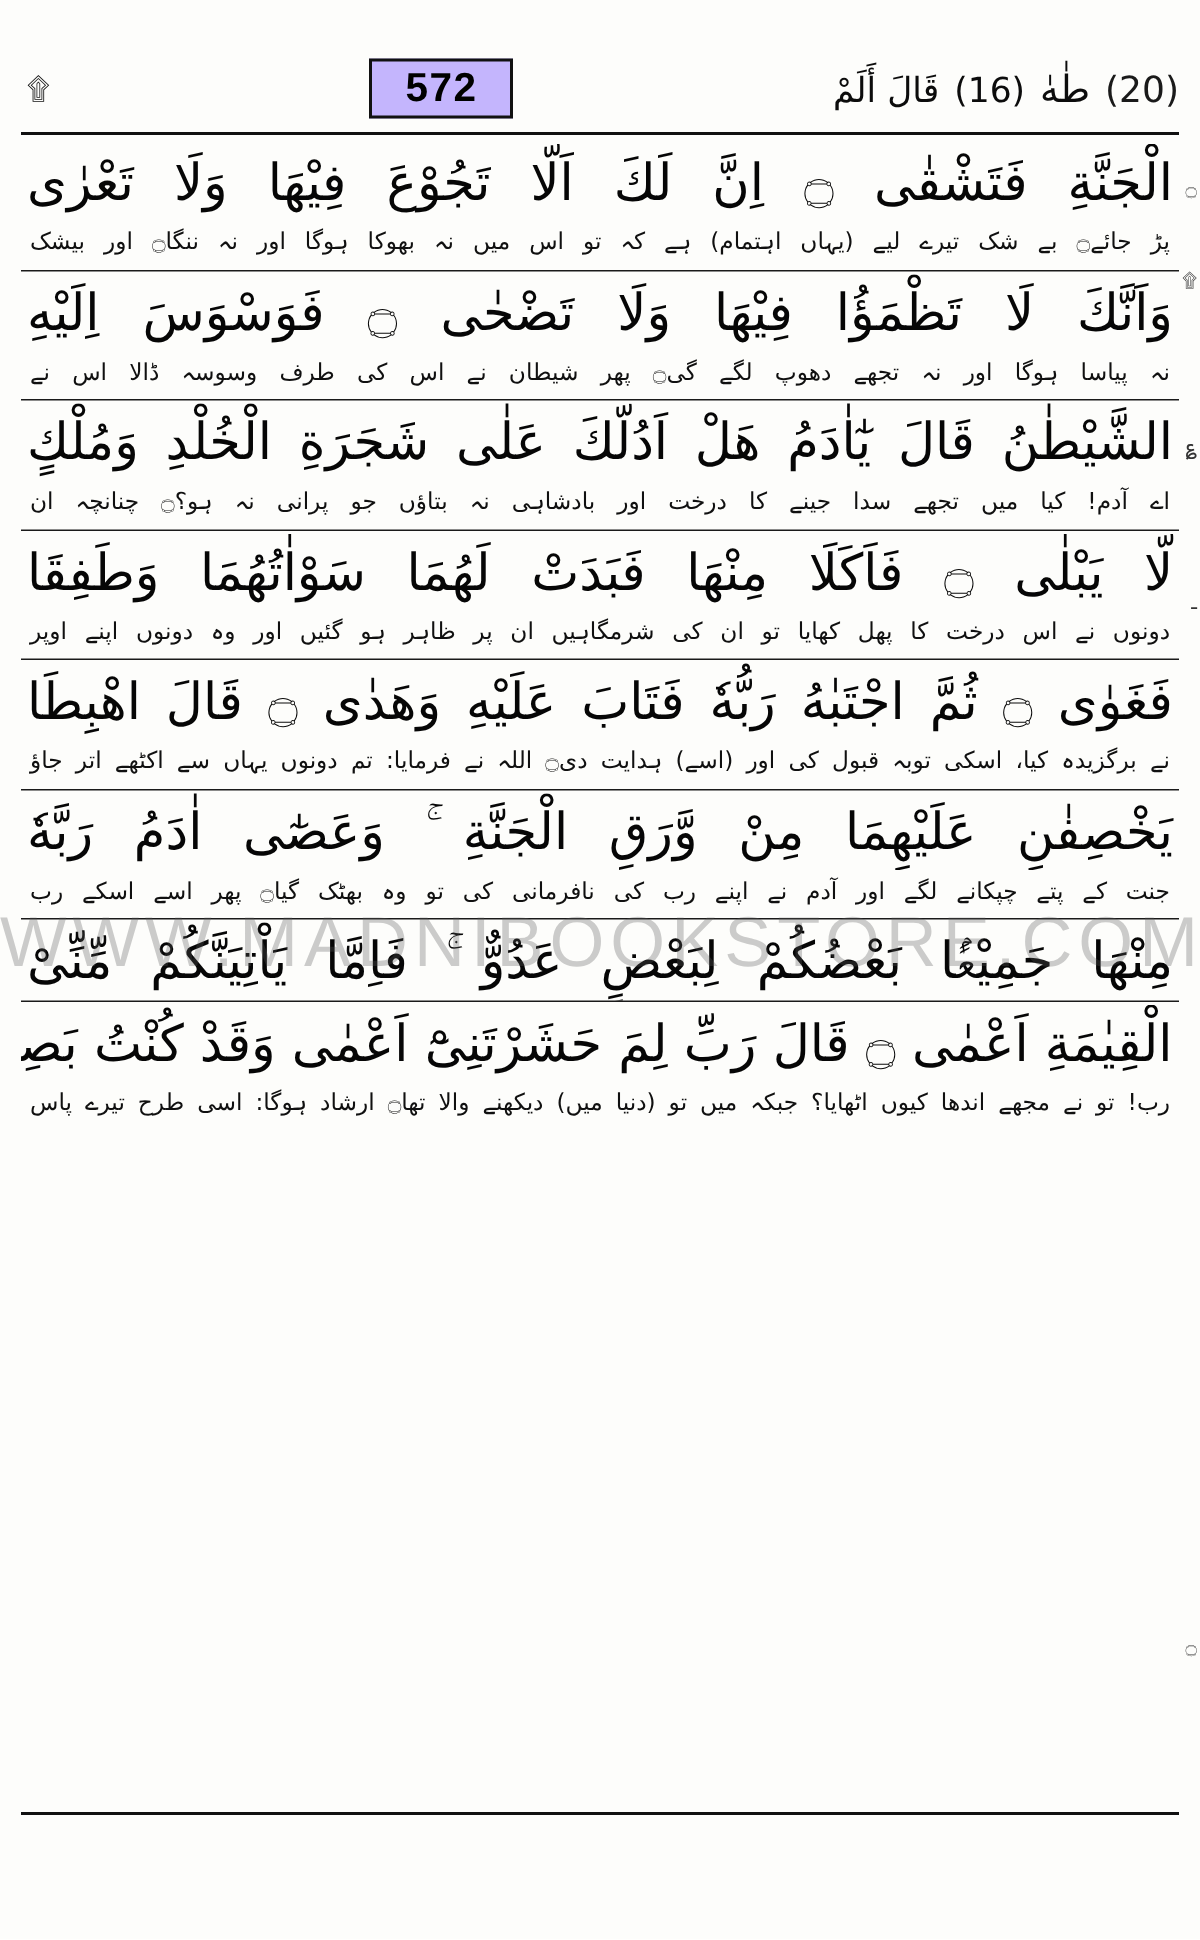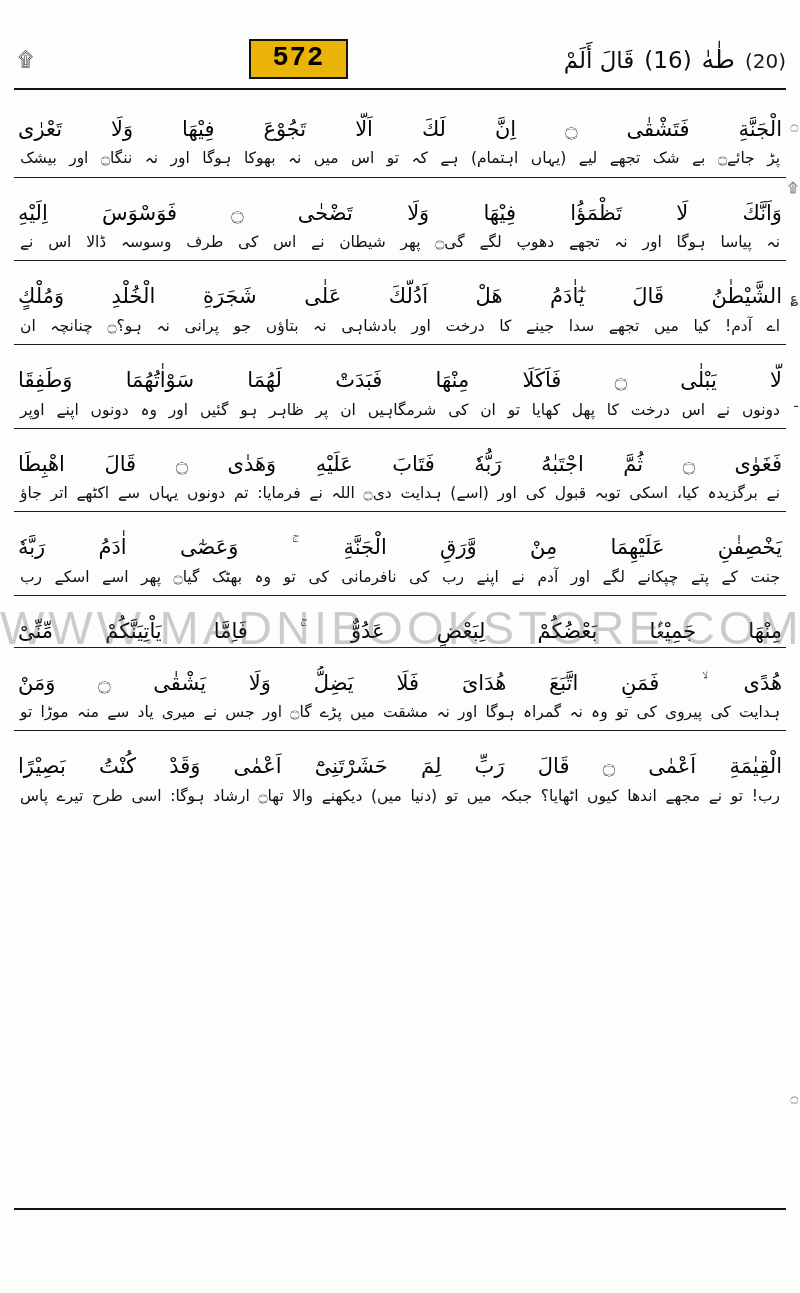--- a/index.html
+++ b/index.html
@@ -38,33 +38,33 @@
     font-size: 23px;
     color: #0c0c0c;
     white-space: nowrap;
     font-family: "DejaVu Sans", "Liberation Sans", sans-serif;
   }
   .header-surah {
     font-size: 25px;
     text-align: center;
   }
   .header-juz {
-    font-size: 20px;
+    font-size: 24px;
     color: #1a1a1a;
   }
   .page-number-box {
     border: 2px solid #111;
     padding: 3px 22px 5px 22px;
     font-size: 27px;
     font-weight: bold;
     letter-spacing: 1px;
     line-height: 1.05;
     color: #000;
-    font-family: Liberation Mono, monospace;
-    background: #eab308;
+    font-family: Liberation Sans, sans-serif;
+    background: #c4b5fd;
   }
   .header-left-mark {
     font-size: 20px;
     color: #111;
     direction: rtl;
     white-space: nowrap;
   }
 
   
   .rule {
@@ -86,27 +86,26 @@
     direction: rtl;
   }
   .block {
     padding: 0 0 2px 0;
   }
   .arabic {
     direction: rtl;
     text-align: justify;
     text-align-last: justify;
     font-family: "DejaVu Sans", "Liberation Serif", serif;
-    font-size: 21px;
+    font-size: 34px;
     line-height: 1.45;
     color: #060606;
     padding: 2px 4px 0 4px;
     white-space: nowrap;
     overflow: hidden;
-    margin-top: 16px;
   }
   .urdu {
     direction: rtl;
     text-align: justify;
     text-align-last: justify;
     font-family: "DejaVu Sans", "Liberation Sans", sans-serif;
     font-size: 15.5px;
     line-height: 1.5;
     color: #101010;
     padding: 3px 6px 6px 6px;
@@ -160,21 +159,21 @@
   </div>
 
   <div class="rule top"></div>
 
   <div class="watermark">WWW.MADNIBOOKSTORE.COM</div>
 
   <div class="content">
 
     <div class="block">
       <div class="arabic">الْجَنَّةِ فَتَشْقٰى ۝ اِنَّ لَكَ اَلَّا تَجُوْعَ فِيْهَا وَلَا تَعْرٰى</div>
-      <div class="urdu">پڑ جائے۝ بے شک تجھے لیے (یہاں اہتمام) ہے کہ تو اس میں نہ بھوکا ہوگا اور نہ ننگا۝ اور بیشک</div>
+      <div class="urdu">پڑ جائے۝ بے شک تیرے لیے (یہاں اہتمام) ہے کہ تو اس میں نہ بھوکا ہوگا اور نہ ننگا۝ اور بیشک</div>
       <div class="sep"></div>
     </div>
 
     <div class="block">
       <div class="arabic">وَاَنَّكَ لَا تَظْمَؤُا فِيْهَا وَلَا تَضْحٰى ۝ فَوَسْوَسَ اِلَيْهِ</div>
       <div class="urdu">نہ پیاسا ہوگا اور نہ تجھے دھوپ لگے گی۝ پھر شیطان نے اس کی طرف وسوسہ ڈالا اس نے</div>
       <div class="sep"></div>
     </div>
 
     <div class="block">
@@ -199,25 +198,20 @@
       <div class="arabic">يَخْصِفٰنِ عَلَيْهِمَا مِنْ وَّرَقِ الْجَنَّةِ ۚ وَعَصٰٓى اٰدَمُ رَبَّهٗ</div>
       <div class="urdu">جنت کے پتے چپکانے لگے اور آدم نے اپنے رب کی نافرمانی کی تو وہ بھٹک گیا۝ پھر اسے اسکے رب</div>
       <div class="sep"></div>
     </div>
 
     <div class="block">
       <div class="arabic">مِنْهَا جَمِيْعًۢا بَعْضُكُمْ لِبَعْضٍ عَدُوٌّ ۚ فَاِمَّا يَاْتِيَنَّكُمْ مِّنِّىْ</div>
       <div class="sep"></div>
     </div>
 
-    <div class="block">
-      <div class="arabic">هُدًى ۙ فَمَنِ اتَّبَعَ هُدَاىَ فَلَا يَضِلُّ وَلَا يَشْقٰى ۝ وَمَنْ</div>
-      <div class="urdu">ہدایت کی پیروی کی تو وہ نہ گمراہ ہوگا اور نہ مشقت میں پڑے گا۝ اور جس نے میری یاد سے منہ موڑا تو</div>
-      <div class="sep"></div>
-    </div>
 
 
     <div class="block">
       <div class="arabic">الْقِيٰمَةِ اَعْمٰى ۝ قَالَ رَبِّ لِمَ حَشَرْتَنِىْٓ اَعْمٰى وَقَدْ كُنْتُ بَصِيْرًا</div>
       <div class="urdu">رب! تو نے مجھے اندھا کیوں اٹھایا؟ جبکہ میں تو (دنیا میں) دیکھنے والا تھا۝ ارشاد ہوگا: اسی طرح تیرے پاس</div>
     </div>
 
   </div>
 
   <div class="rule bottom"></div>

